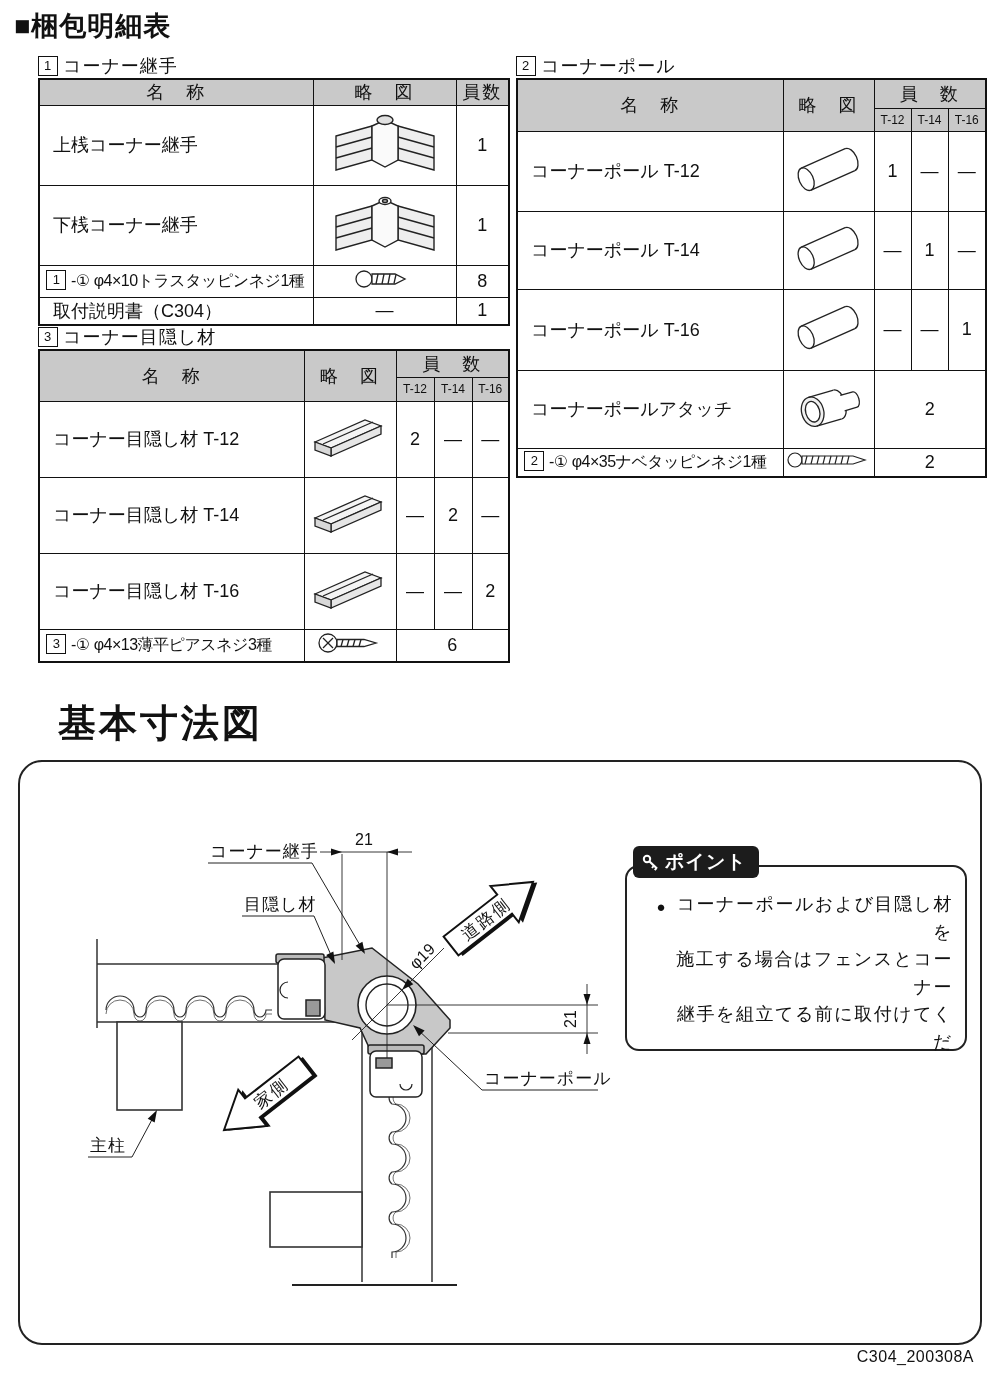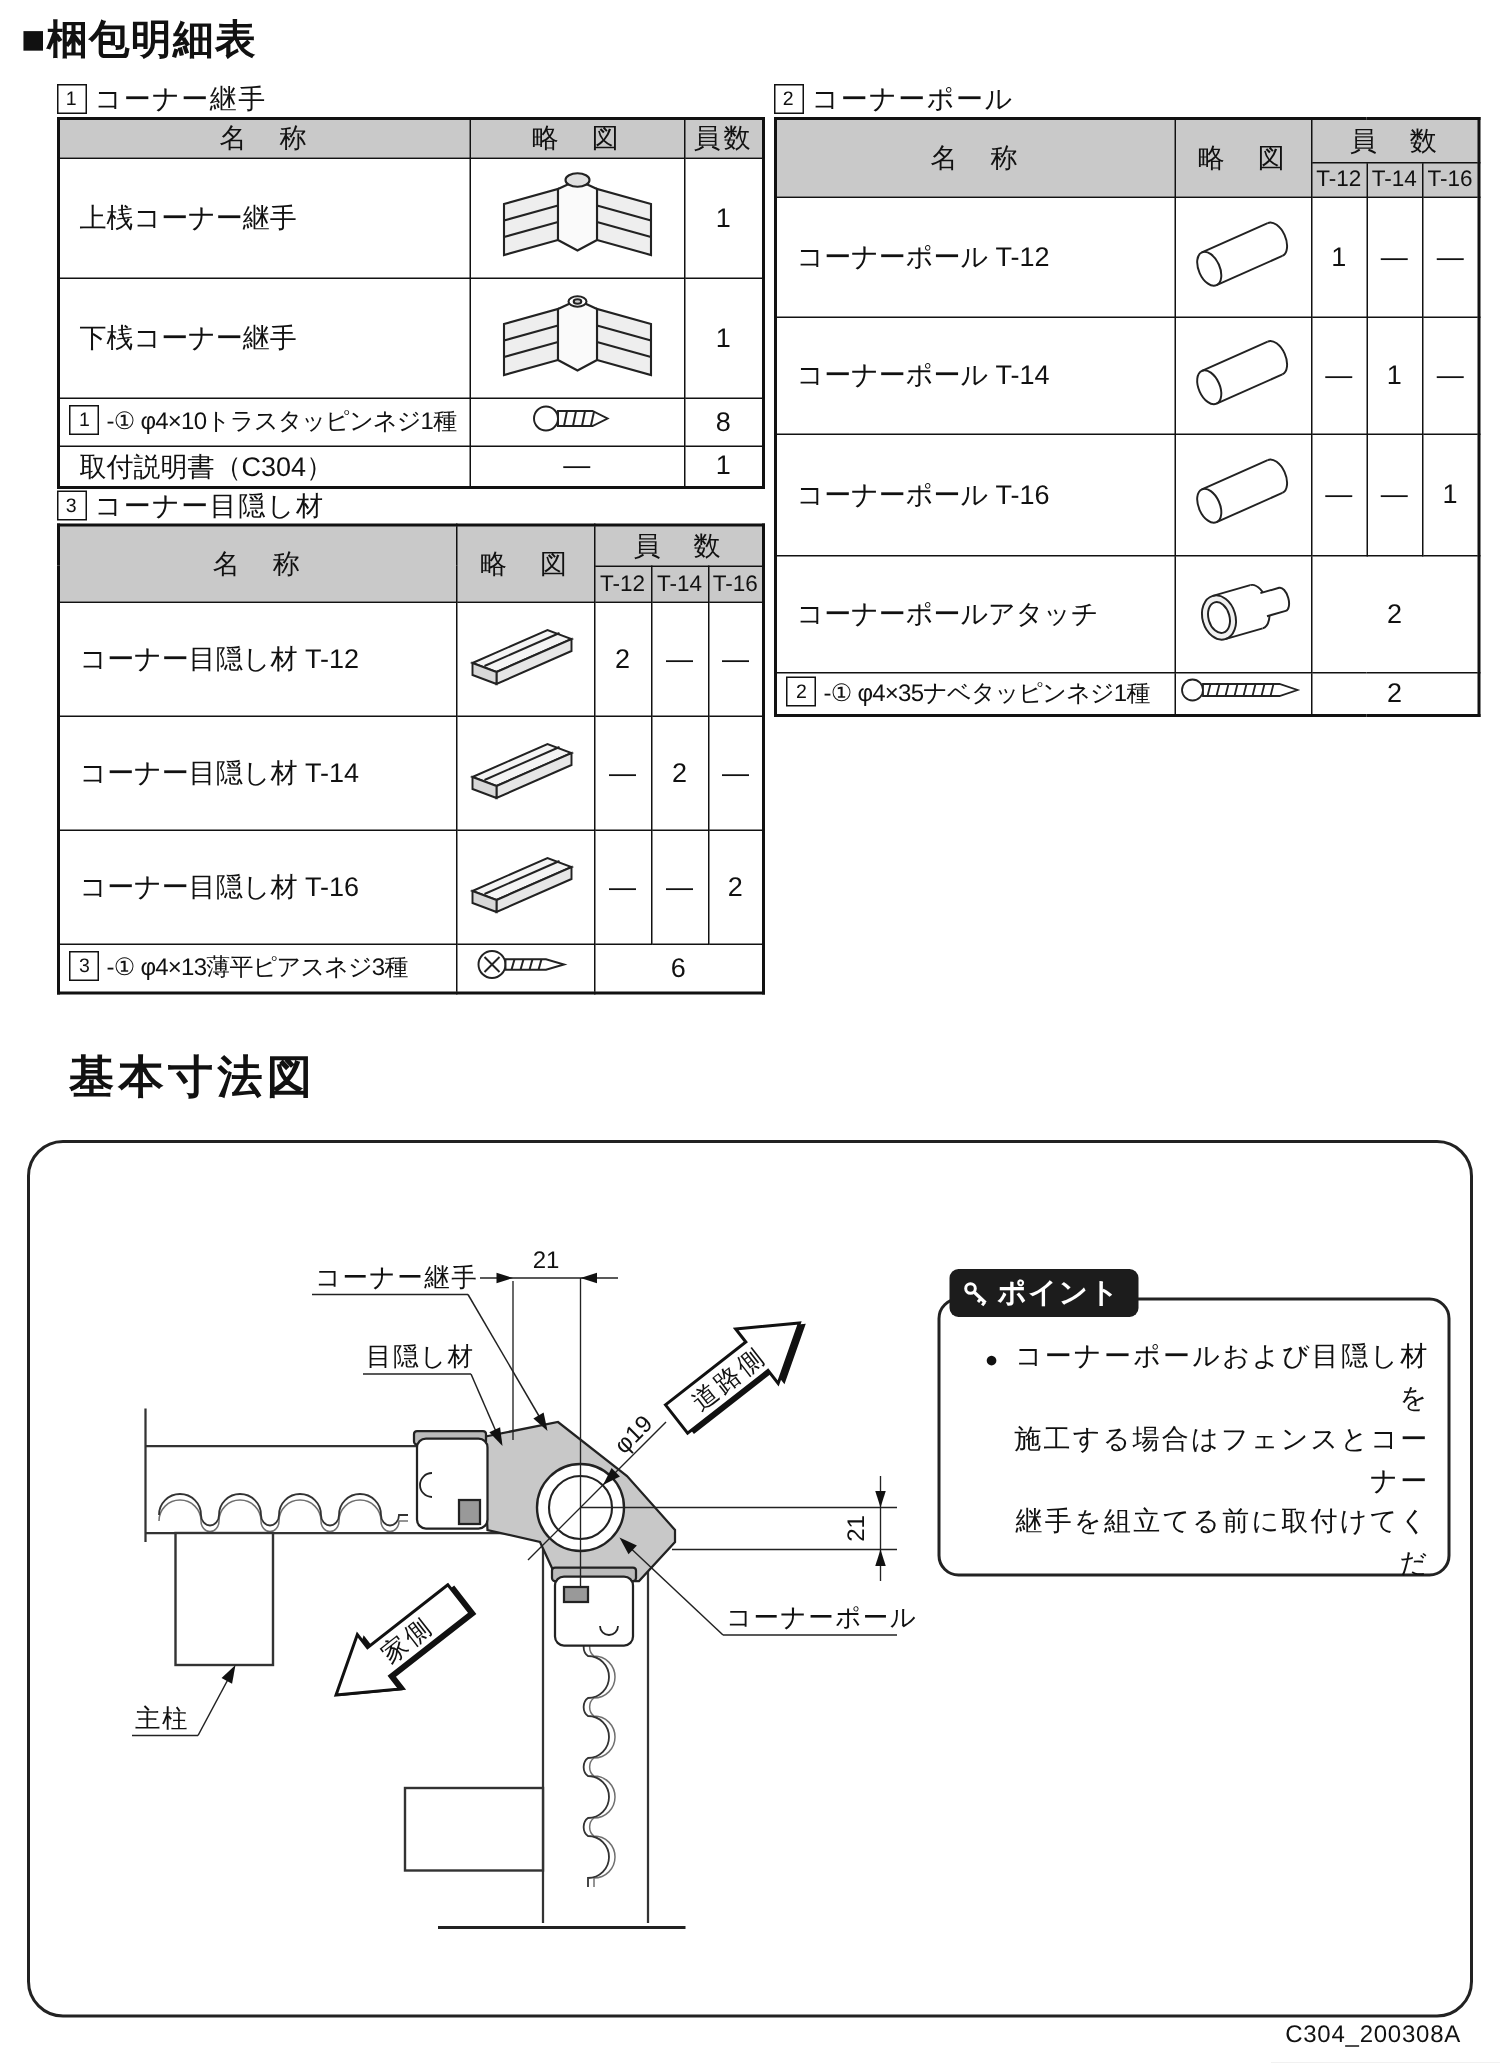--- a/index.html
+++ b/index.html
@@ -1,30 +1,30 @@
 <!DOCTYPE html>
 <html><head>
 <meta charset="utf-8">
 <style>
   html,body{margin:0;padding:0;background:#e8e8e8;}
   .page{position:relative;width:1000px;height:1375px;background:#fff;overflow:hidden;
         font-family:"Liberation Sans","DejaVu Sans",sans-serif;color:#111;}
   .doc-title{position:absolute;left:14px;top:8px;font-size:27px;font-weight:bold;letter-spacing:1px;}
-  .dim-title{position:absolute;left:46px;top:698px;font-size:30px;font-weight:bold;letter-spacing:3px;}
+  .dim-title{position:absolute;left:58px;top:698px;font-size:38px;font-weight:bold;letter-spacing:3px;}
 
   .cap{position:absolute;font-size:18px;letter-spacing:1px;white-space:nowrap;}
   .boxnum{display:inline-block;border:1.5px solid #111;min-width:16px;height:18px;line-height:18px;
           text-align:center;font-size:13px;margin-right:5px;vertical-align:2px;padding:0 1px;background:#fff;}
   .pre{font-size:16px;}
 
   table.pk{position:absolute;border-collapse:collapse;table-layout:fixed;background:#fff;}
   table.pk,table.pk td,table.pk th{border:1.4px solid #111;}
   table.pk{border-width:2.2px;}
   table.pk th{background:#c9c9c9;font-weight:normal;font-size:18px;letter-spacing:2px;padding:0;}
-  table.pk th.sub{font-size:15px;letter-spacing:0;}
+  table.pk th.sub{font-size:12px;letter-spacing:0;}
   table.pk td{font-size:18px;padding:0;}
   td.nm{padding-left:13px !important;text-align:left;}
   td.nm.small{font-size:16px;padding-left:6px !important;letter-spacing:-0.5px;white-space:nowrap;}
   td.qy,td.sk{text-align:center;}
   .h26{height:26px}.h29{height:29px}.h23{height:23px}.h27{height:27px}.h24{height:24px}
   .h80{height:80px}.h78{height:78px}.h81{height:81px}.h76{height:76px}
   .h30{height:30px}.h28{height:28px}.h29r{height:29px}
 
   .panel{position:absolute;left:18px;top:760px;width:960px;height:581px;border:2.5px solid #222;border-radius:24px;text-align:right;}
   .panel svg.diag{position:absolute;left:0;top:0;}

